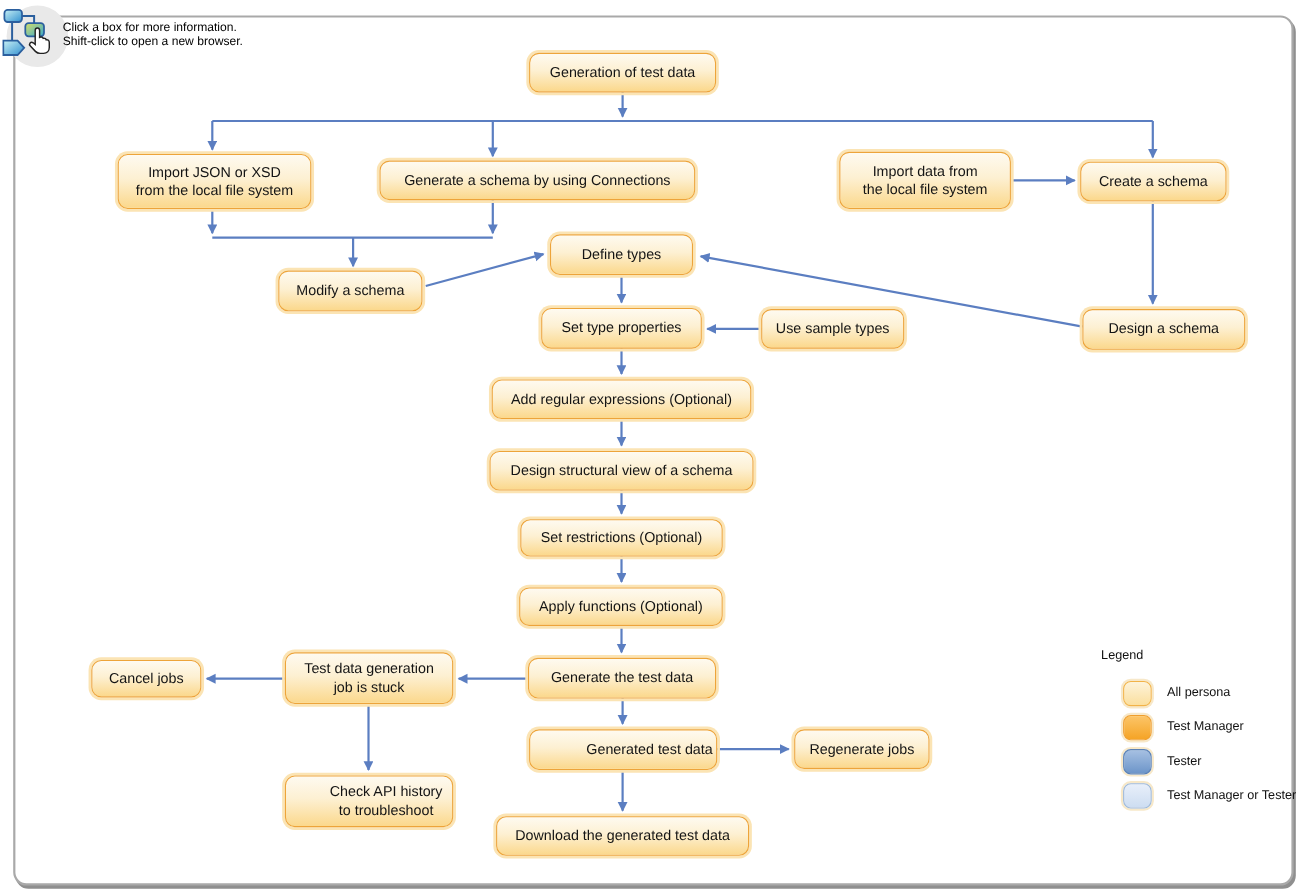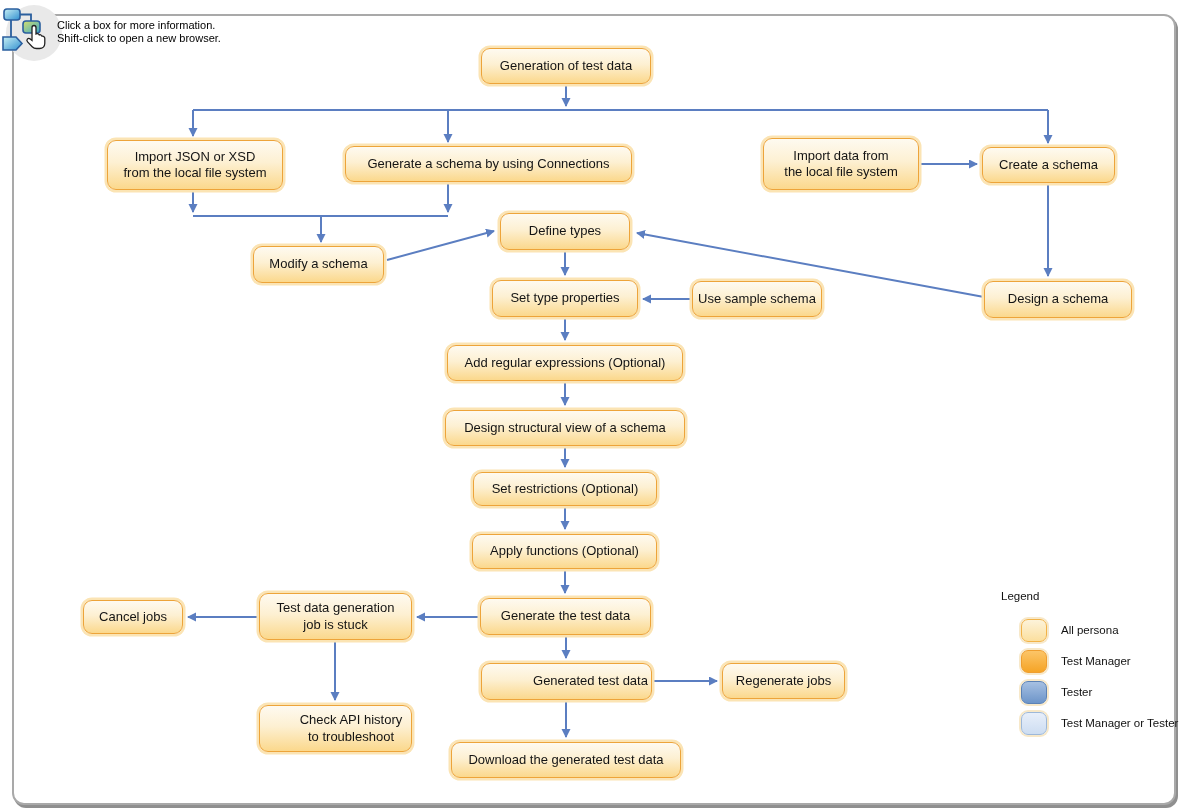--- a/index.html
+++ b/index.html
@@ -79,21 +79,21 @@
       <div class="node" style="left: 481px; top: 48px; width: 170px; height: 36px;">Generation of test data</div>
       <div class="node" style="left: 107px; top: 140px; width: 176px; height: 50px;">Import JSON or XSD
 from the local file system</div>
       <div class="node" style="left: 345px; top: 146px; width: 287px; height: 36px;">Generate a schema by using Connections</div>
       <div class="node" style="left: 763px; top: 138px; width: 156px; height: 52px;">Import data from
 the local file system</div>
       <div class="node" style="left: 982px; top: 147px; width: 133px; height: 36px;">Create a schema</div>
       <div class="node" style="left: 253px; top: 246px; width: 131px; height: 37px;">Modify a schema</div>
       <div class="node" style="left: 500px; top: 213px; width: 130px; height: 37px;">Define types</div>
       <div class="node" style="left: 492px; top: 280px; width: 146px; height: 37px;">Set type properties</div>
-      <div class="node" style="left: 692px; top: 281px; width: 130px; height: 36px;">Use sample schema</div>
+      <div class="node" style="left: 692px; top: 281px; width: 130px; height: 36px;">Use sample types</div>
       <div class="node" style="left: 984px; top: 281px; width: 148px; height: 37px;">Design a schema</div>
       <div class="node" style="left: 447px; top: 345px; width: 236px; height: 36px;">Add regular expressions (Optional)</div>
       <div class="node" style="left: 445px; top: 410px; width: 240px; height: 36px;">Design structural view of a schema</div>
       <div class="node" style="left: 473px; top: 472px; width: 184px; height: 34px;">Set restrictions (Optional)</div>
       <div class="node" style="left: 472px; top: 534px; width: 185px; height: 35px;">Apply functions (Optional)</div>
       <div class="node" style="left: 480px; top: 598px; width: 171px; height: 37px;">Generate the test data</div>
       <div class="node" style="left: 259px; top: 593px; width: 153px; height: 47px;">Test data generation
 job is stuck</div>
       <div class="node" style="left: 83px; top: 600px; width: 100px; height: 34px;">Cancel jobs</div>
       <div class="node" style="left: 259px; top: 705px; width: 153px; height: 47px; padding-left: 31px;">Check API history

